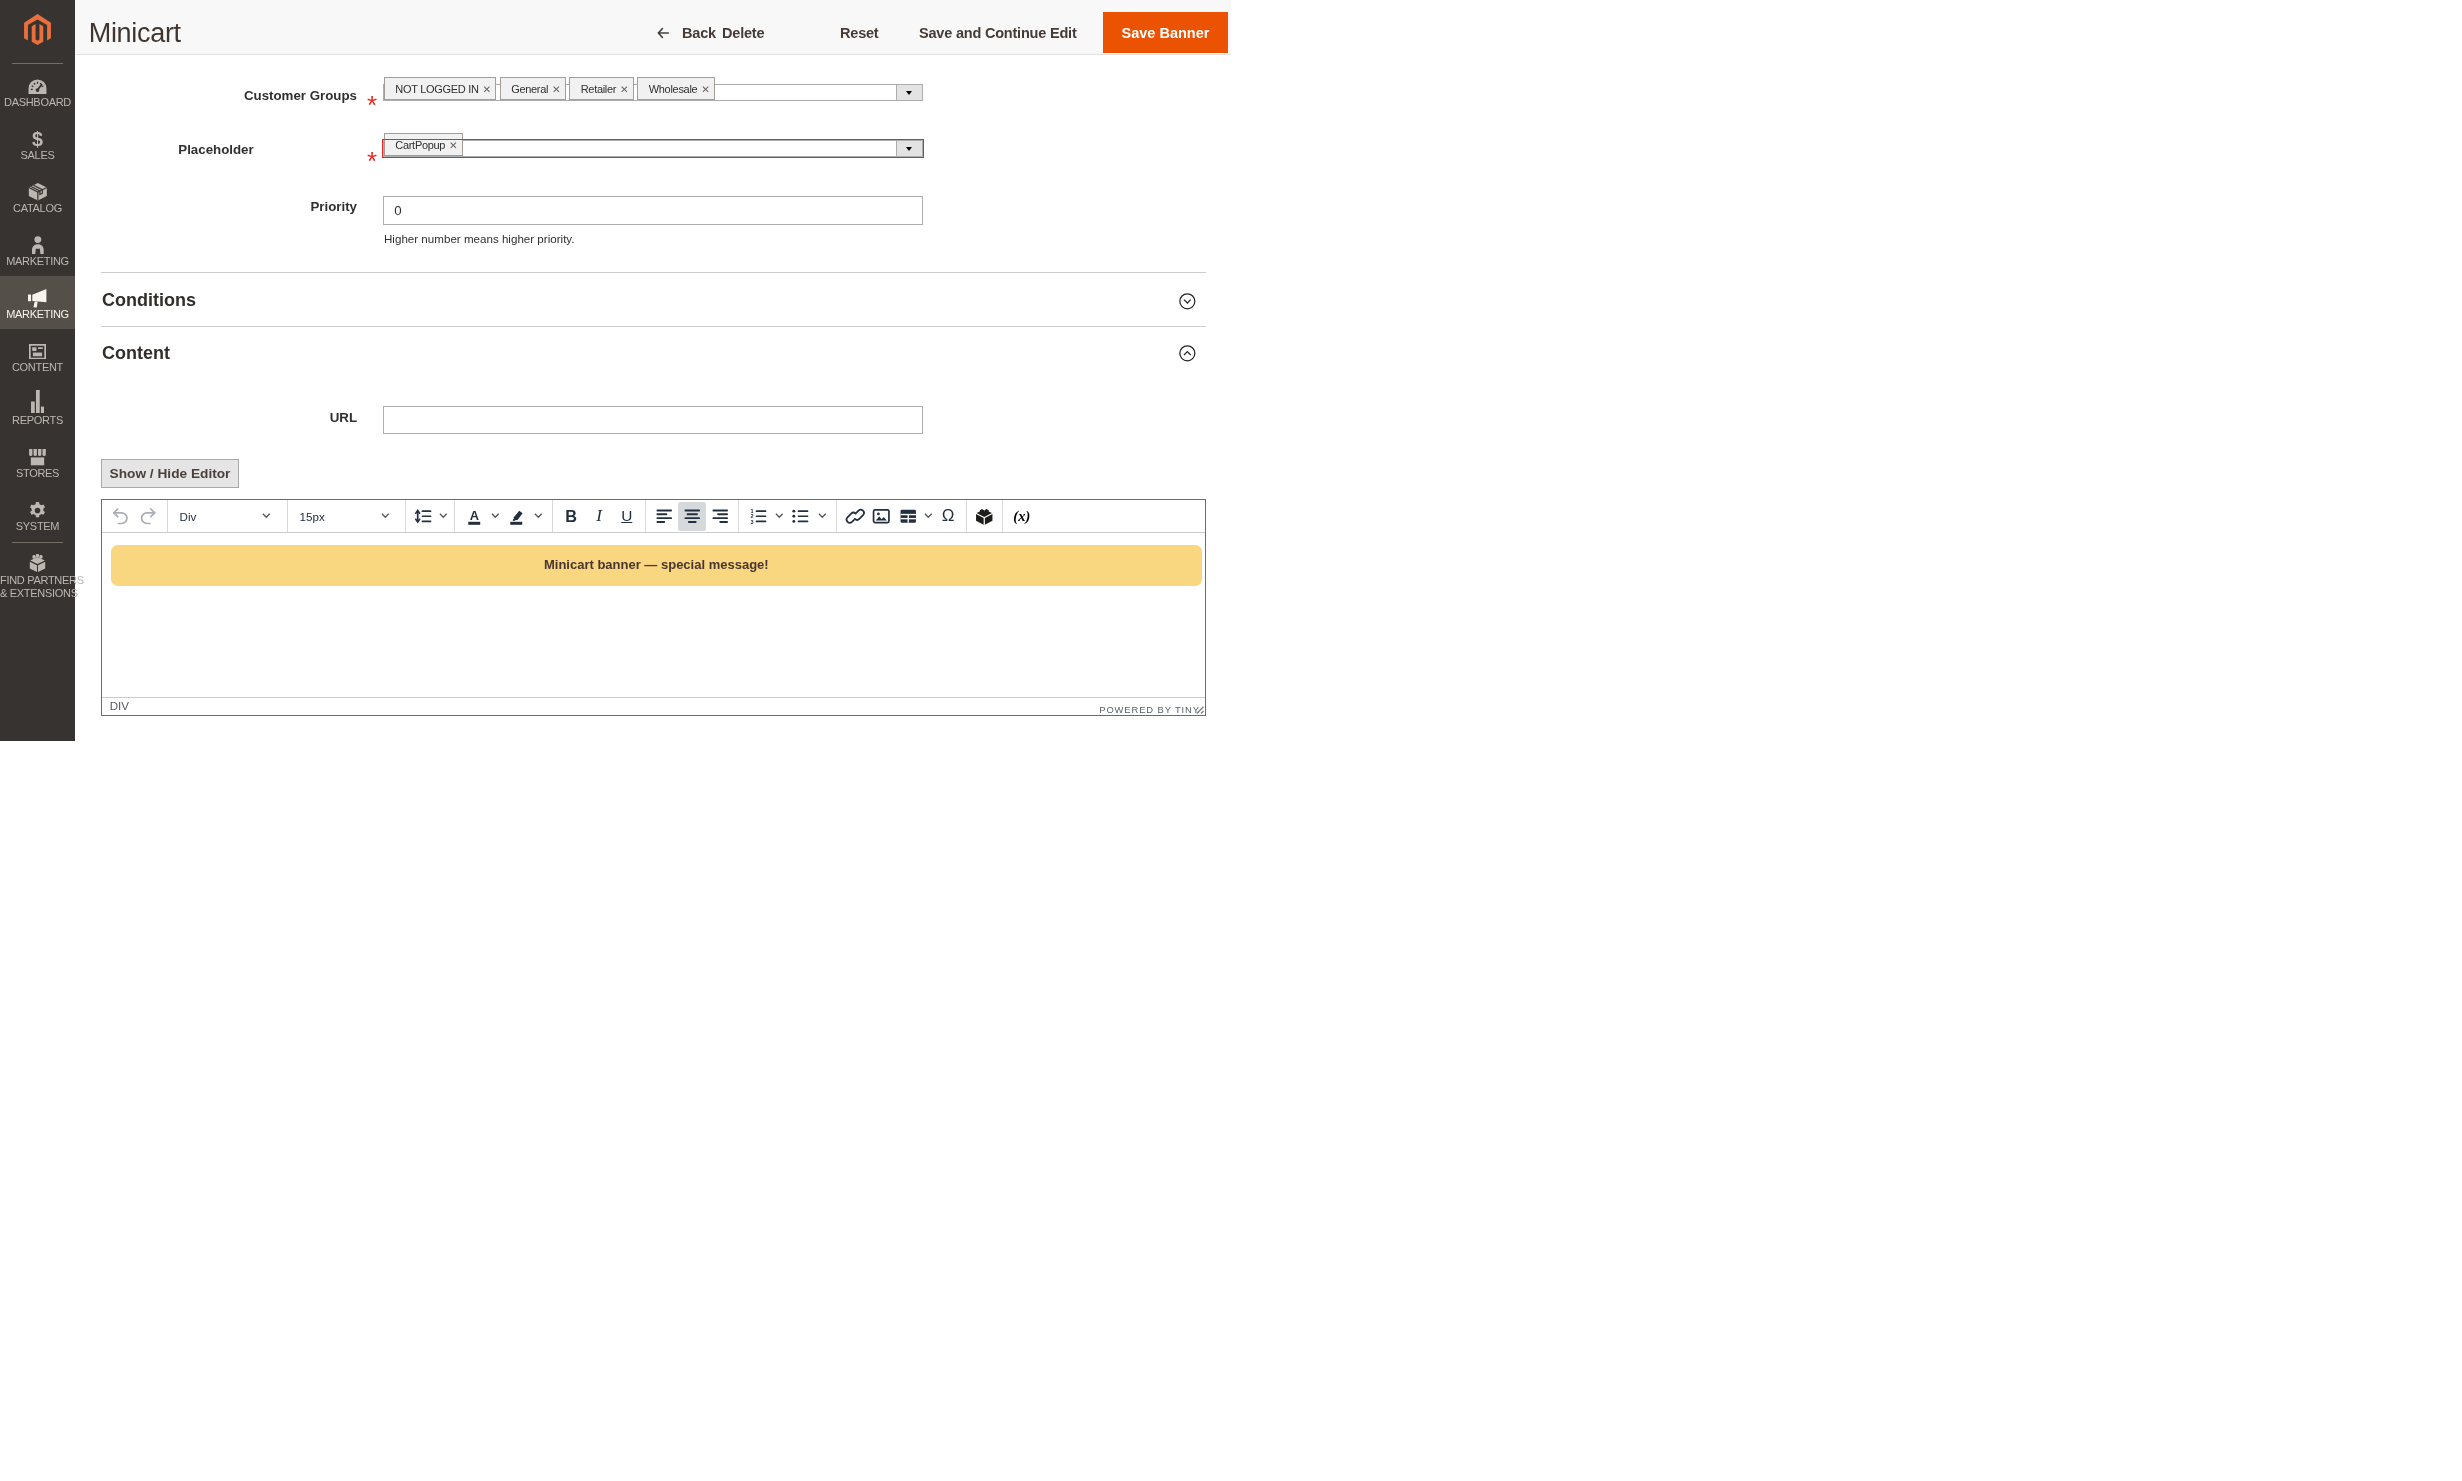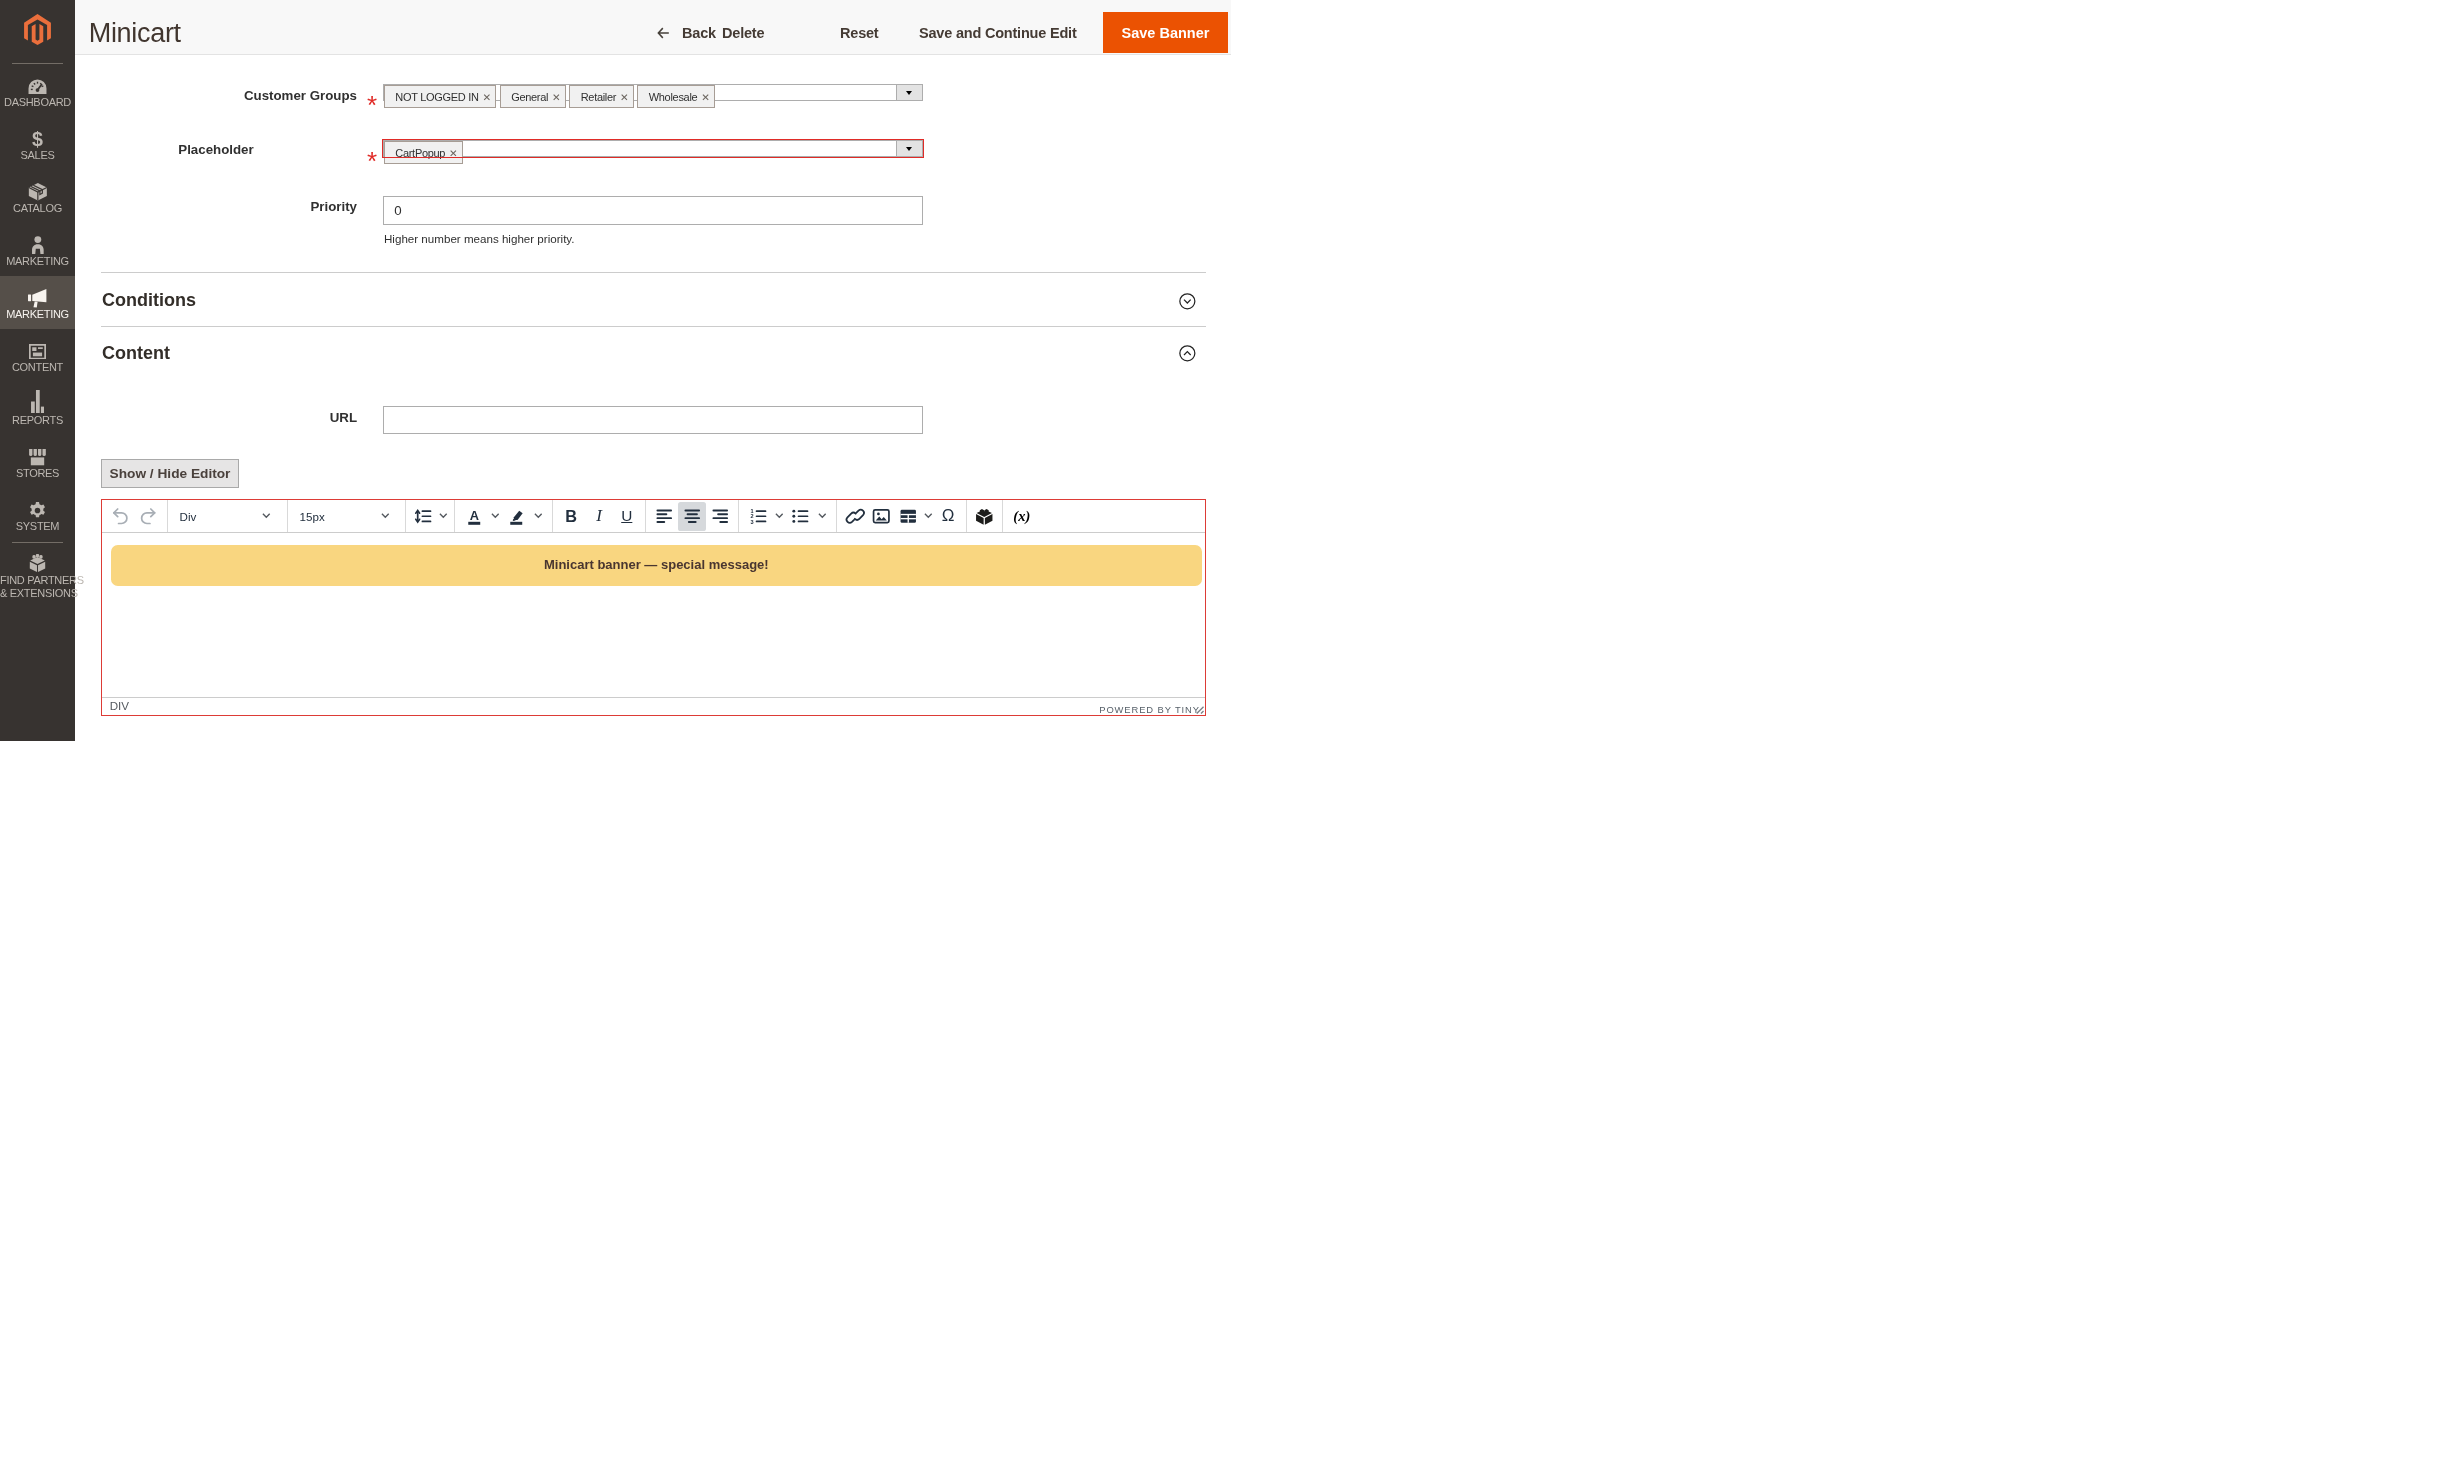--- a/index.html
+++ b/index.html
@@ -21,21 +21,21 @@
 .mi .ic { height:17px; display:flex; align-items:center; justify-content:center; }
 .mi .lb { margin-top:2.1px; font-size:11px; font-weight:400; color:#bcb7b1; letter-spacing:-0.3px; line-height:11px; white-space:nowrap; }
 .mi.active { background:#554f49; }
 .mi.active .lb { color:#f7f3ee; }
 .mi.fp { height:auto; padding-top:11.6px; } .mi.fp .lb { line-height:13px; }
 
 
 .flabel { position:absolute; left:75px; width:282px; text-align:right; font-size:13.3px; font-weight:700; color:#303030; white-space:nowrap; }
 .req { position:absolute; left:367px; font-size:26px; font-weight:400; color:#e02b27; }
 .fctrl { position:absolute; left:383px; width:540px; }
-.selbox { border:0.9px solid #adadad; background:#fff; height:17px; position:relative; display:flex; align-items:flex-start; padding-left:0px; }
+.selbox { border:0.9px solid #adadad; background:#fff; height:17px; position:relative; display:flex; align-items:flex-end; padding-left:0px; }
 .selbox .dd { position:absolute; right:0; top:0; bottom:0; width:26.5px; background:#e3e3e3; border-left:0.9px solid #adadad; display:flex; align-items:center; justify-content:center; }
 .selbox .dd:after { content:""; width:0; height:0; border-left:3.9px solid transparent; border-right:3.9px solid transparent; border-top:4.7px solid #000; }
 .chip { height:23px; margin-right:3.4px; background:#f1f1f1; border:0.9px solid #a79d95; display:flex; align-items:center; font-size:11px; color:#303030; padding:0 4.3px 0 10.3px; white-space:nowrap; letter-spacing:-0.3px; }
 .chip .x { margin-left:3.9px; color:#6b655f; font-size:10.3px; letter-spacing:0; }
 .errbox { outline:1.3px solid #e02b27; }
 input.txt { width:100%; height:29px; border:0.9px solid #adadad; font-size:13.3px; color:#303030; padding-left:10.3px; font-family:"Liberation Sans",sans-serif; outline:none; }
 .note { position:absolute; left:384px; font-size:11.6px; color:#303030; }
 hr.rule { border:none; border-top:0.9px solid #ccc; position:absolute; left:101px; width:1105px; }
 .sect { position:absolute; left:102px; font-size:18px; font-weight:700; color:#332e29; }
 .chev { position:absolute; left:1179px; width:16.7px; height:16.7px; }

